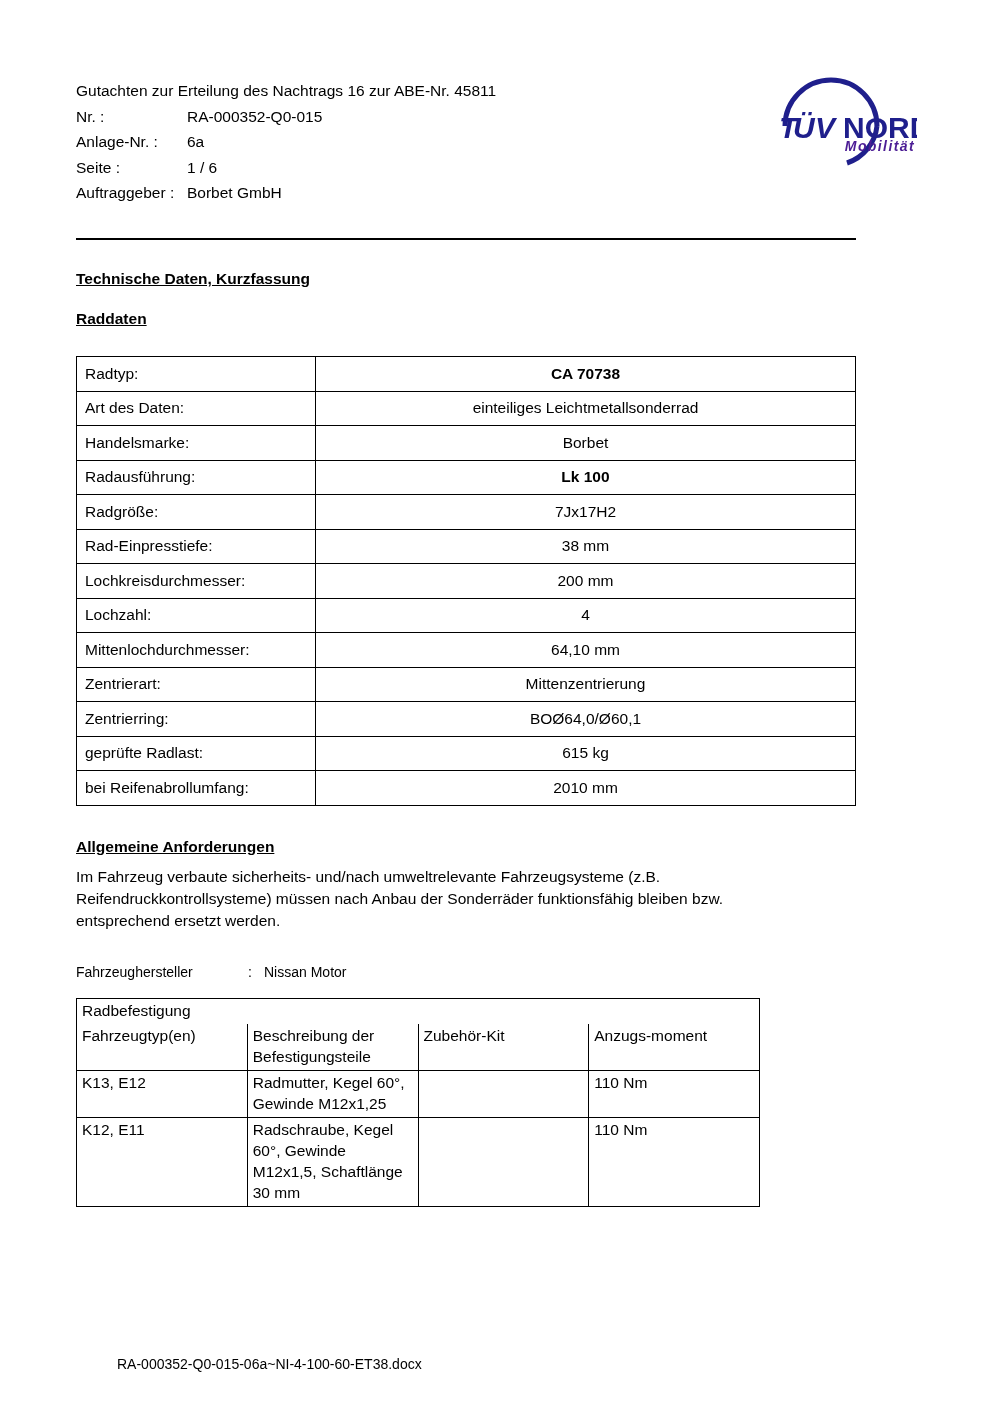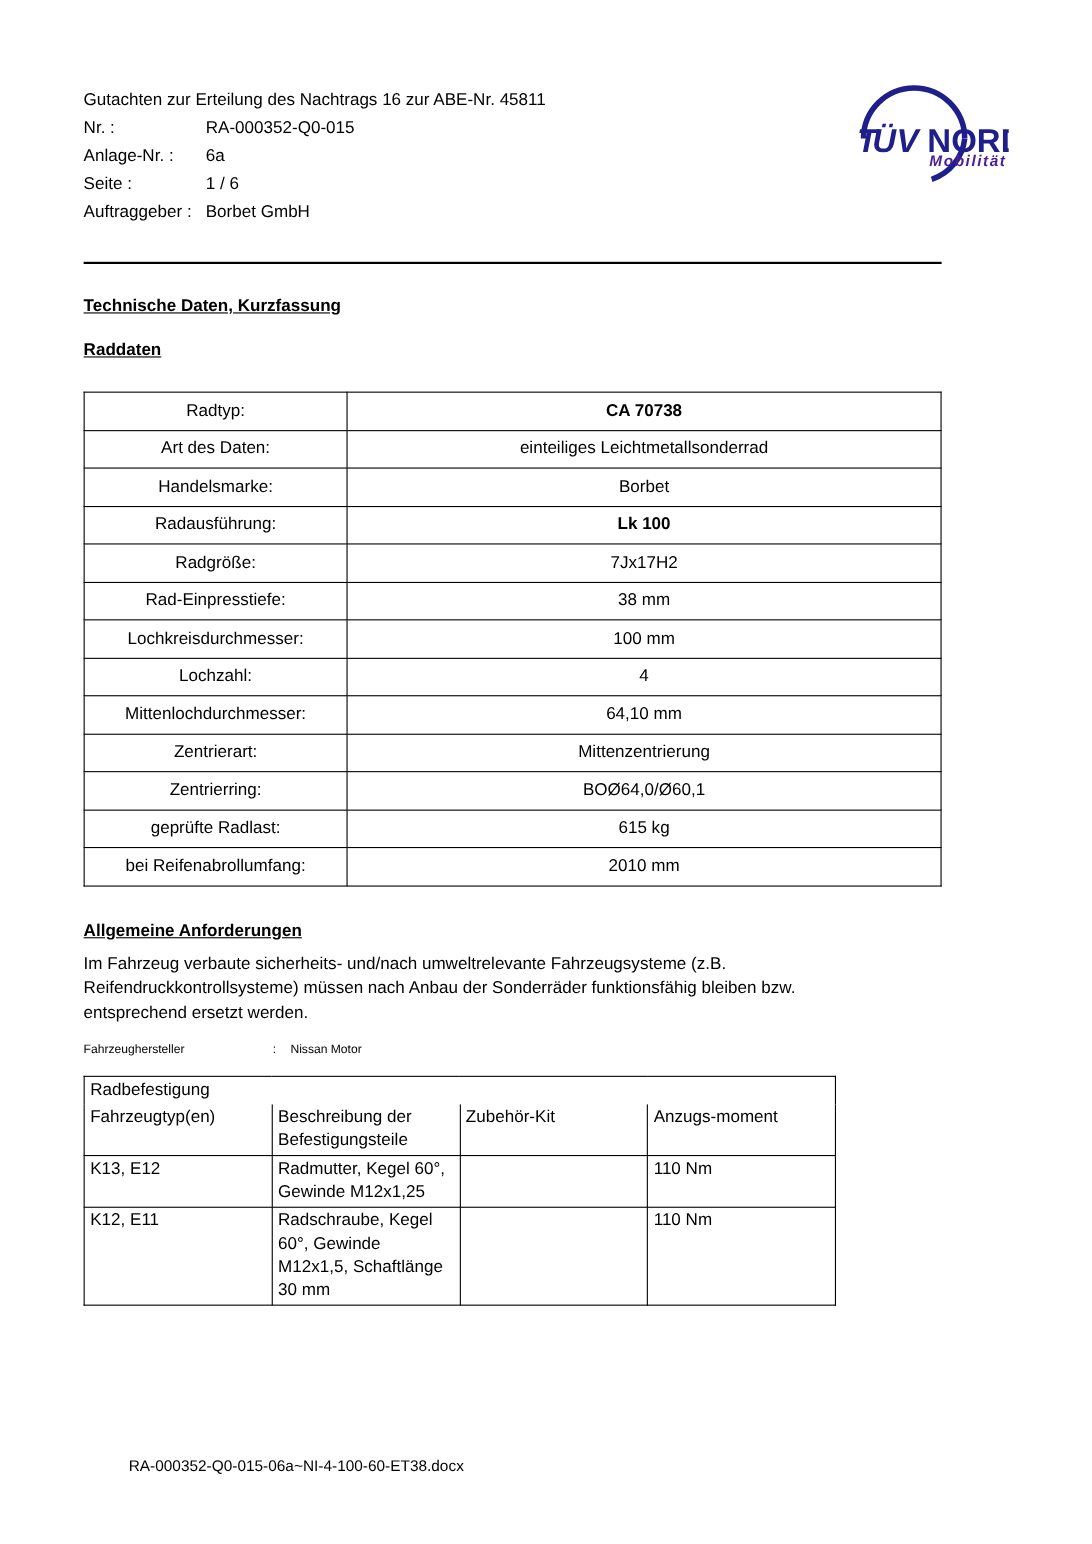--- a/index.html
+++ b/index.html
@@ -101,32 +101,32 @@
   }
   table.wheel td {
     border: 1px solid #000;
     height: 33.5px;
     font-size: 15.5px;
     padding: 0 8px;
     vertical-align: middle;
   }
   table.wheel td.label {
     width: 222px;
-    text-align: center;
+    text-align: left;
   }
   table.wheel td.value {
     text-align: center;
   }
   table.wheel td.value.bold {
     font-weight: bold;
   }
   
   .vb-line {
-    font-size: 11px;
-    margin-top: 16px;
+    font-size: 14px;
+    margin-top: 32px;
   }
   .vb-label {
     display: inline-block;
     width: 172px;
   }
   .vb-sep {
     display: inline-block;
     width: 16px;
   }
   
@@ -150,21 +150,21 @@
     border-top: none;
   }
   .col-a { width: 272px; }
   .col-b { width: 330px; }
   .col-c { width: 113px; }
   .col-d { width: 65px; }
   
   .footer {
     position: absolute;
     left: 117px;
-    bottom: 64px;
+    bottom: 32px;
     font-size: 14px;
   }
 </style>
 </head>
 <body>
 
 <div class="page">
 
   <div class="header">
     <div class="header-lines">
@@ -227,21 +227,21 @@
       <tr>
         <td class="label">Radgröße:</td>
         <td class="value">7Jx17H2</td>
       </tr>
       <tr>
         <td class="label">Rad-Einpresstiefe:</td>
         <td class="value">38 mm</td>
       </tr>
       <tr>
         <td class="label">Lochkreisdurchmesser:</td>
-        <td class="value">100 mm</td>
+        <td class="value">200 mm</td>
       </tr>
       <tr>
         <td class="label">Lochzahl:</td>
         <td class="value">4</td>
       </tr>
       <tr>
         <td class="label">Mittenlochdurchmesser:</td>
         <td class="value">64,10 mm</td>
       </tr>
       <tr>

